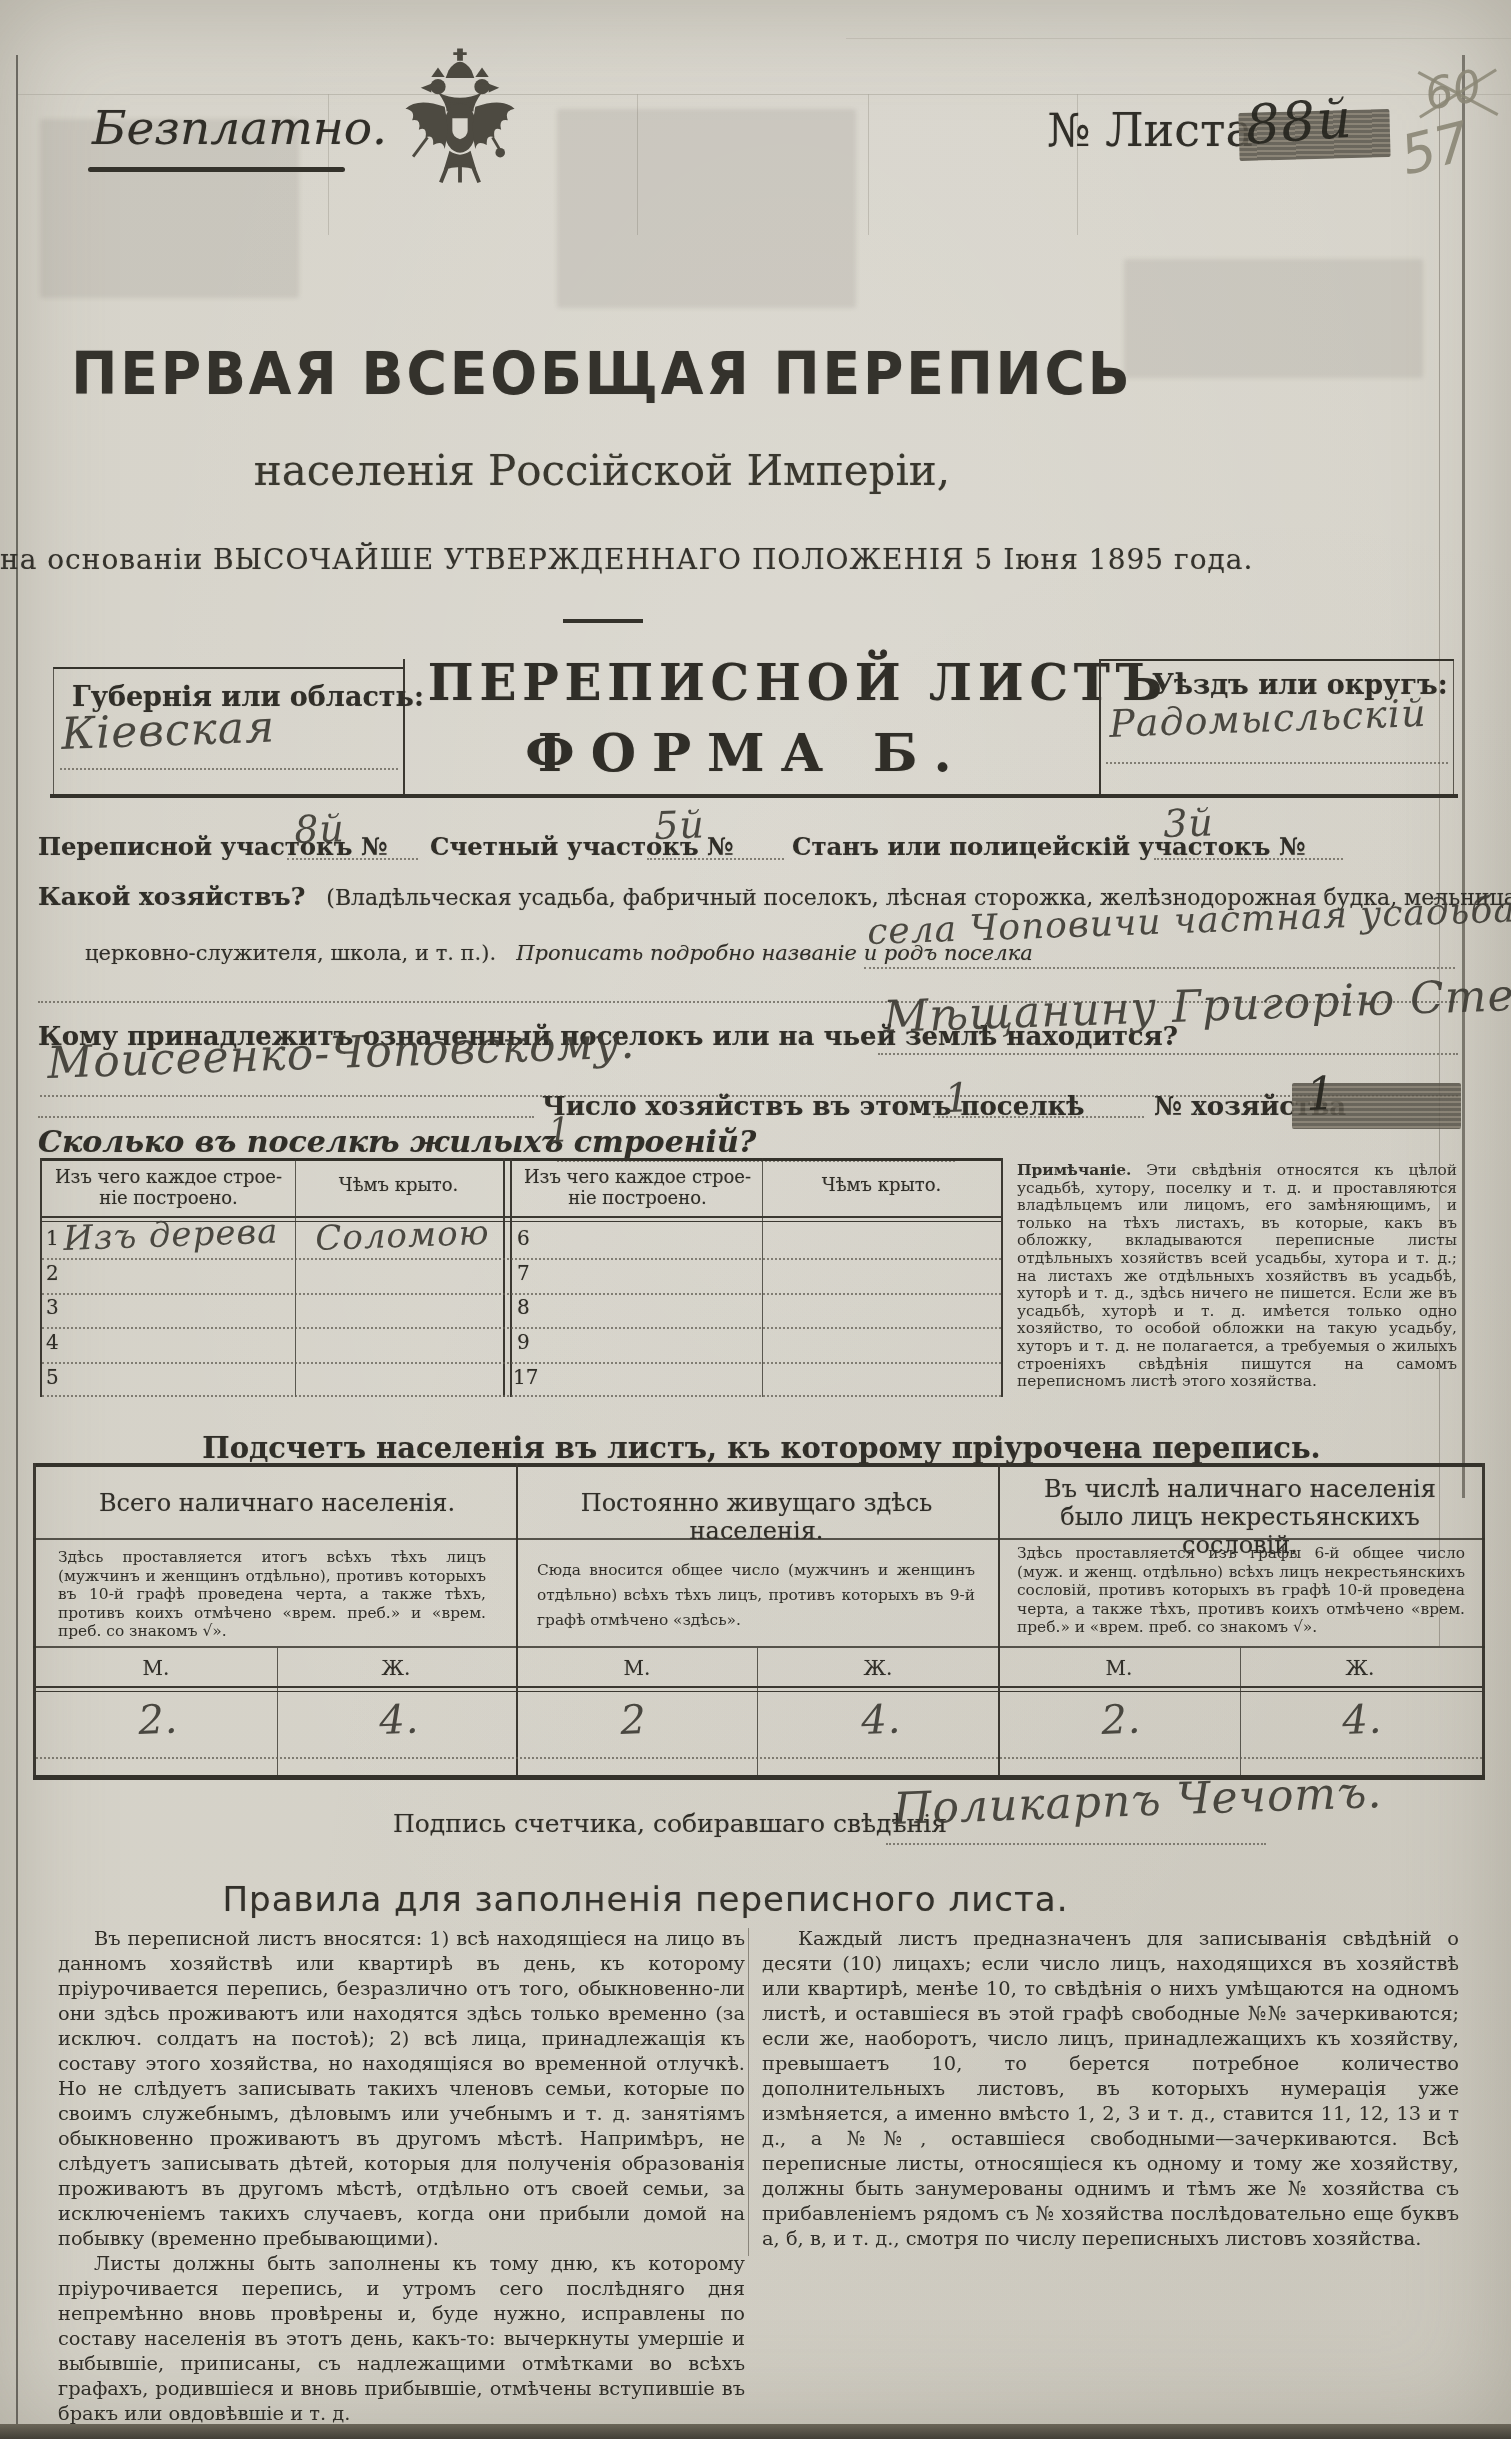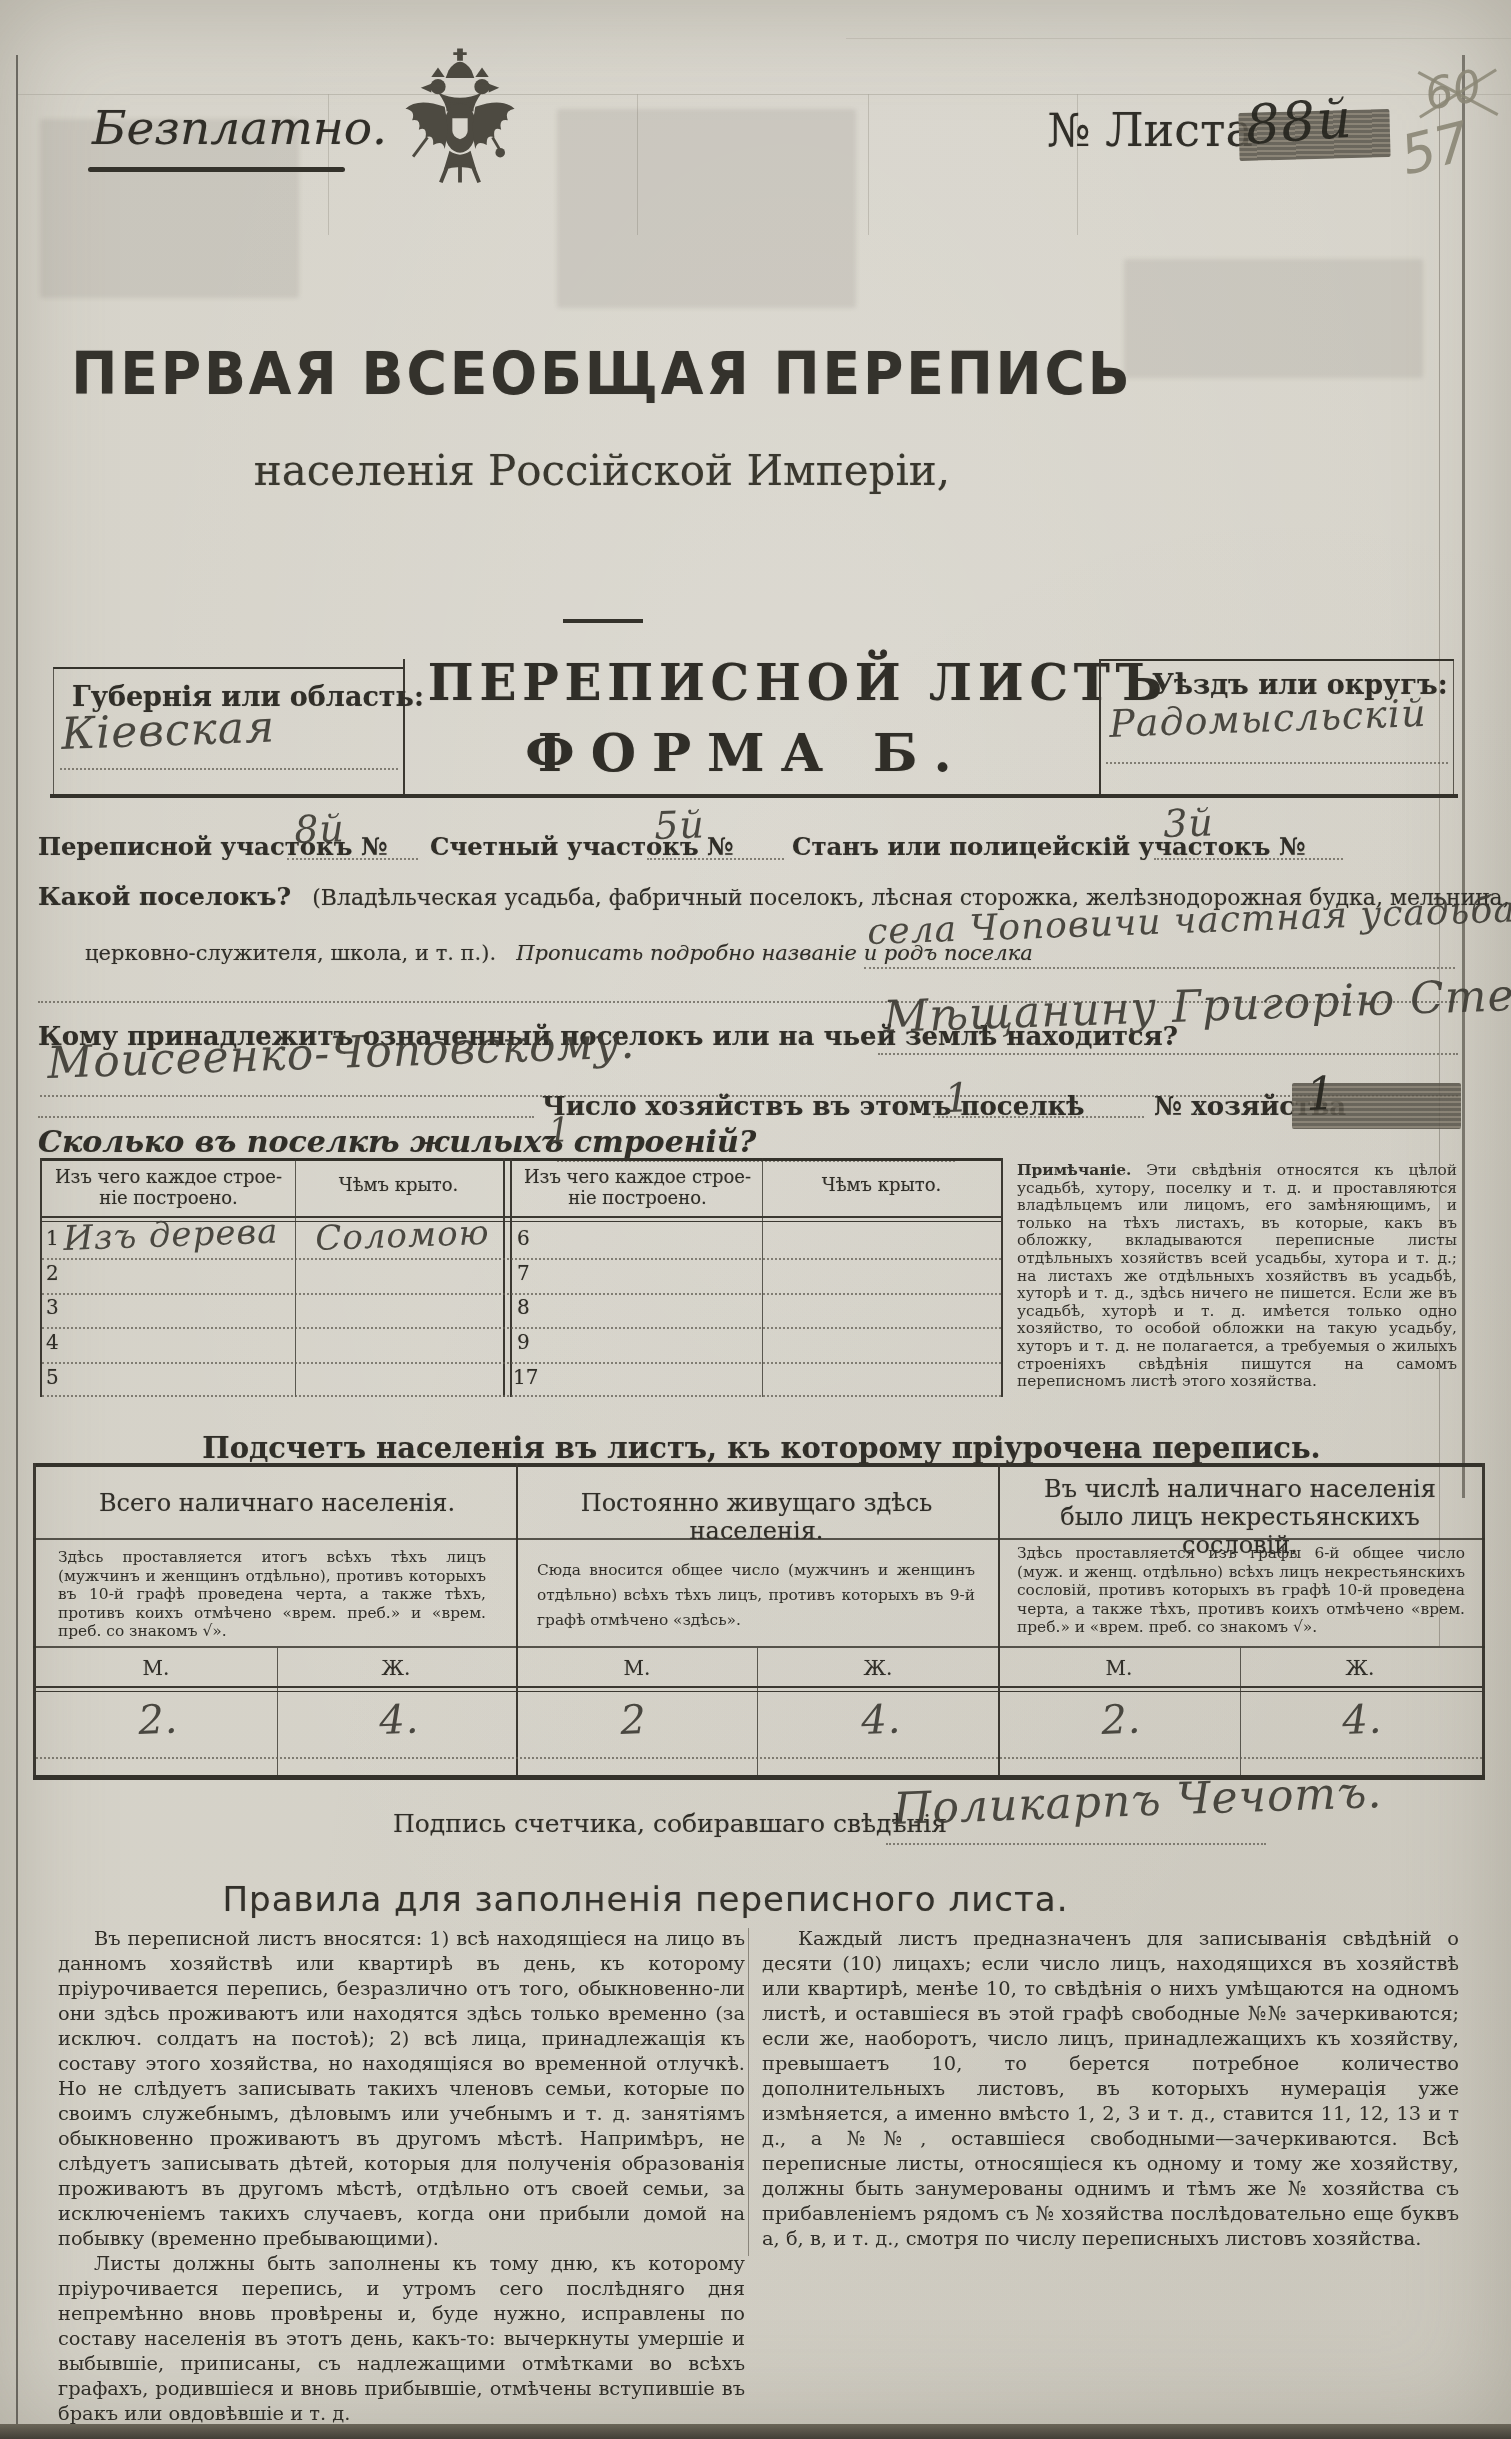--- a/index.html
+++ b/index.html
@@ -91,20 +91,21 @@
   <div class="abs smudge" style="left:1239px;top:111px;width:151px;height:48px;transform:rotate(-1.5deg);"></div>
   <div class="abs hw nowrap" style="left:1248px;top:94px;font-size:54px;color:#26251f;transform:rotate(-4deg);">88й</div>
 
   <div class="abs pencil nowrap" style="left:1425px;top:64px;font-size:44px;transform:rotate(-10deg);">60</div>
   <div class="abs" style="left:1413px;top:92px;width:90px;height:0;border-top:3px solid #8b8775;transform:rotate(28deg);opacity:.85;"></div>
   <div class="abs" style="left:1413px;top:92px;width:90px;height:0;border-top:3px solid #8b8775;transform:rotate(-32deg);opacity:.85;"></div>
   <div class="abs pencil nowrap" style="left:1401px;top:117px;font-size:54px;transform:rotate(-14deg);">57</div>
 
   <div class="abs center ink nowrap" style="left:0;top:340px;width:1204px;font-family:'DejaVu Sans',sans-serif;font-weight:bold;font-size:58px;letter-spacing:3px;transform:scaleX(.95);color:#34322c;">ПЕРВАЯ ВСЕОБЩАЯ ПЕРЕПИСЬ</div>
   <div class="abs center ink nowrap" style="left:0;top:446px;width:1204px;font-size:42px;color:#3a382f;">населенія Россійской Имперіи,</div>
+  <div class="abs center ink nowrap" style="left:0;top:543px;width:1204px;font-size:28px;letter-spacing:1px;color:#34322c;">на основаніи ВЫСОЧАЙШЕ УТВЕРЖДЕННАГО ПОЛОЖЕНІЯ 5 Іюня 1895 года.</div>
   <div class="abs hline" style="left:563px;top:619px;width:80px;height:4px;"></div>
 
   <div class="abs hline" style="left:53px;top:667px;width:350px;height:2px;"></div>
   <div class="abs vline thin" style="left:53px;top:667px;height:127px;width:1px;"></div>
   <div class="abs vline" style="left:403px;top:659px;height:135px;"></div>
   <div class="abs b ink nowrap" style="left:72px;top:681px;font-size:27px;">Губернія или область:</div>
   <div class="abs hw nowrap" style="left:62px;top:708px;font-size:44px;">Кіевская</div>
   <div class="abs dots" style="left:60px;top:768px;width:338px;"></div>
 
   <div class="abs center ink nowrap" style="left:418px;top:653px;width:657px;font-weight:bold;font-size:50px;letter-spacing:6px;transform:scaleX(.97);">ПЕРЕПИСНОЙ ЛИСТЪ</div>
@@ -123,21 +124,21 @@
   <div class="abs hw nowrap" style="left:295px;top:808px;font-size:38px;">8й</div>
   <div class="abs dots" style="left:287px;top:858px;width:131px;"></div>
   <div class="abs b ink nowrap" style="left:430px;top:832px;font-size:24.4px;">Счетный участокъ №</div>
   <div class="abs hw nowrap" style="left:655px;top:804px;font-size:38px;">5й</div>
   <div class="abs dots" style="left:647px;top:858px;width:137px;"></div>
   <div class="abs b ink nowrap" style="left:792px;top:832px;font-size:24.4px;">Станъ или полицейскій участокъ №</div>
   <div class="abs hw nowrap" style="left:1164px;top:802px;font-size:38px;">3й</div>
   <div class="abs dots" style="left:1154px;top:858px;width:189px;"></div>
 
   <div class="abs nowrap ink" style="left:38px;top:882px;font-size:22px;">
-    <span class="b" style="font-size:25px;">Какой поселокъ?</span>&nbsp;&nbsp;
+    <span class="b" style="font-size:25px;">Какой хозяйствъ?</span>&nbsp;&nbsp;
     <span>(Владѣльческая усадьба, фабричный поселокъ, лѣсная сторожка, желѣзнодорожная будка, мельница, усадьба священно или</span>
   </div>
   <div class="abs nowrap ink" style="left:85px;top:941px;font-size:21px;">
     <span>церковно-служителя, школа, и т. п.).</span>&nbsp;&nbsp;
     <span class="ital">Прописать подробно названіе и родъ поселка</span>
   </div>
   <div class="abs hw nowrap" style="left:868px;top:911px;font-size:36px;">села Чоповичи частная усадьба</div>
   <div class="abs dots" style="left:864px;top:967px;width:591px;"></div>
   <div class="abs dots" style="left:38px;top:1001px;width:1420px;"></div>
 

